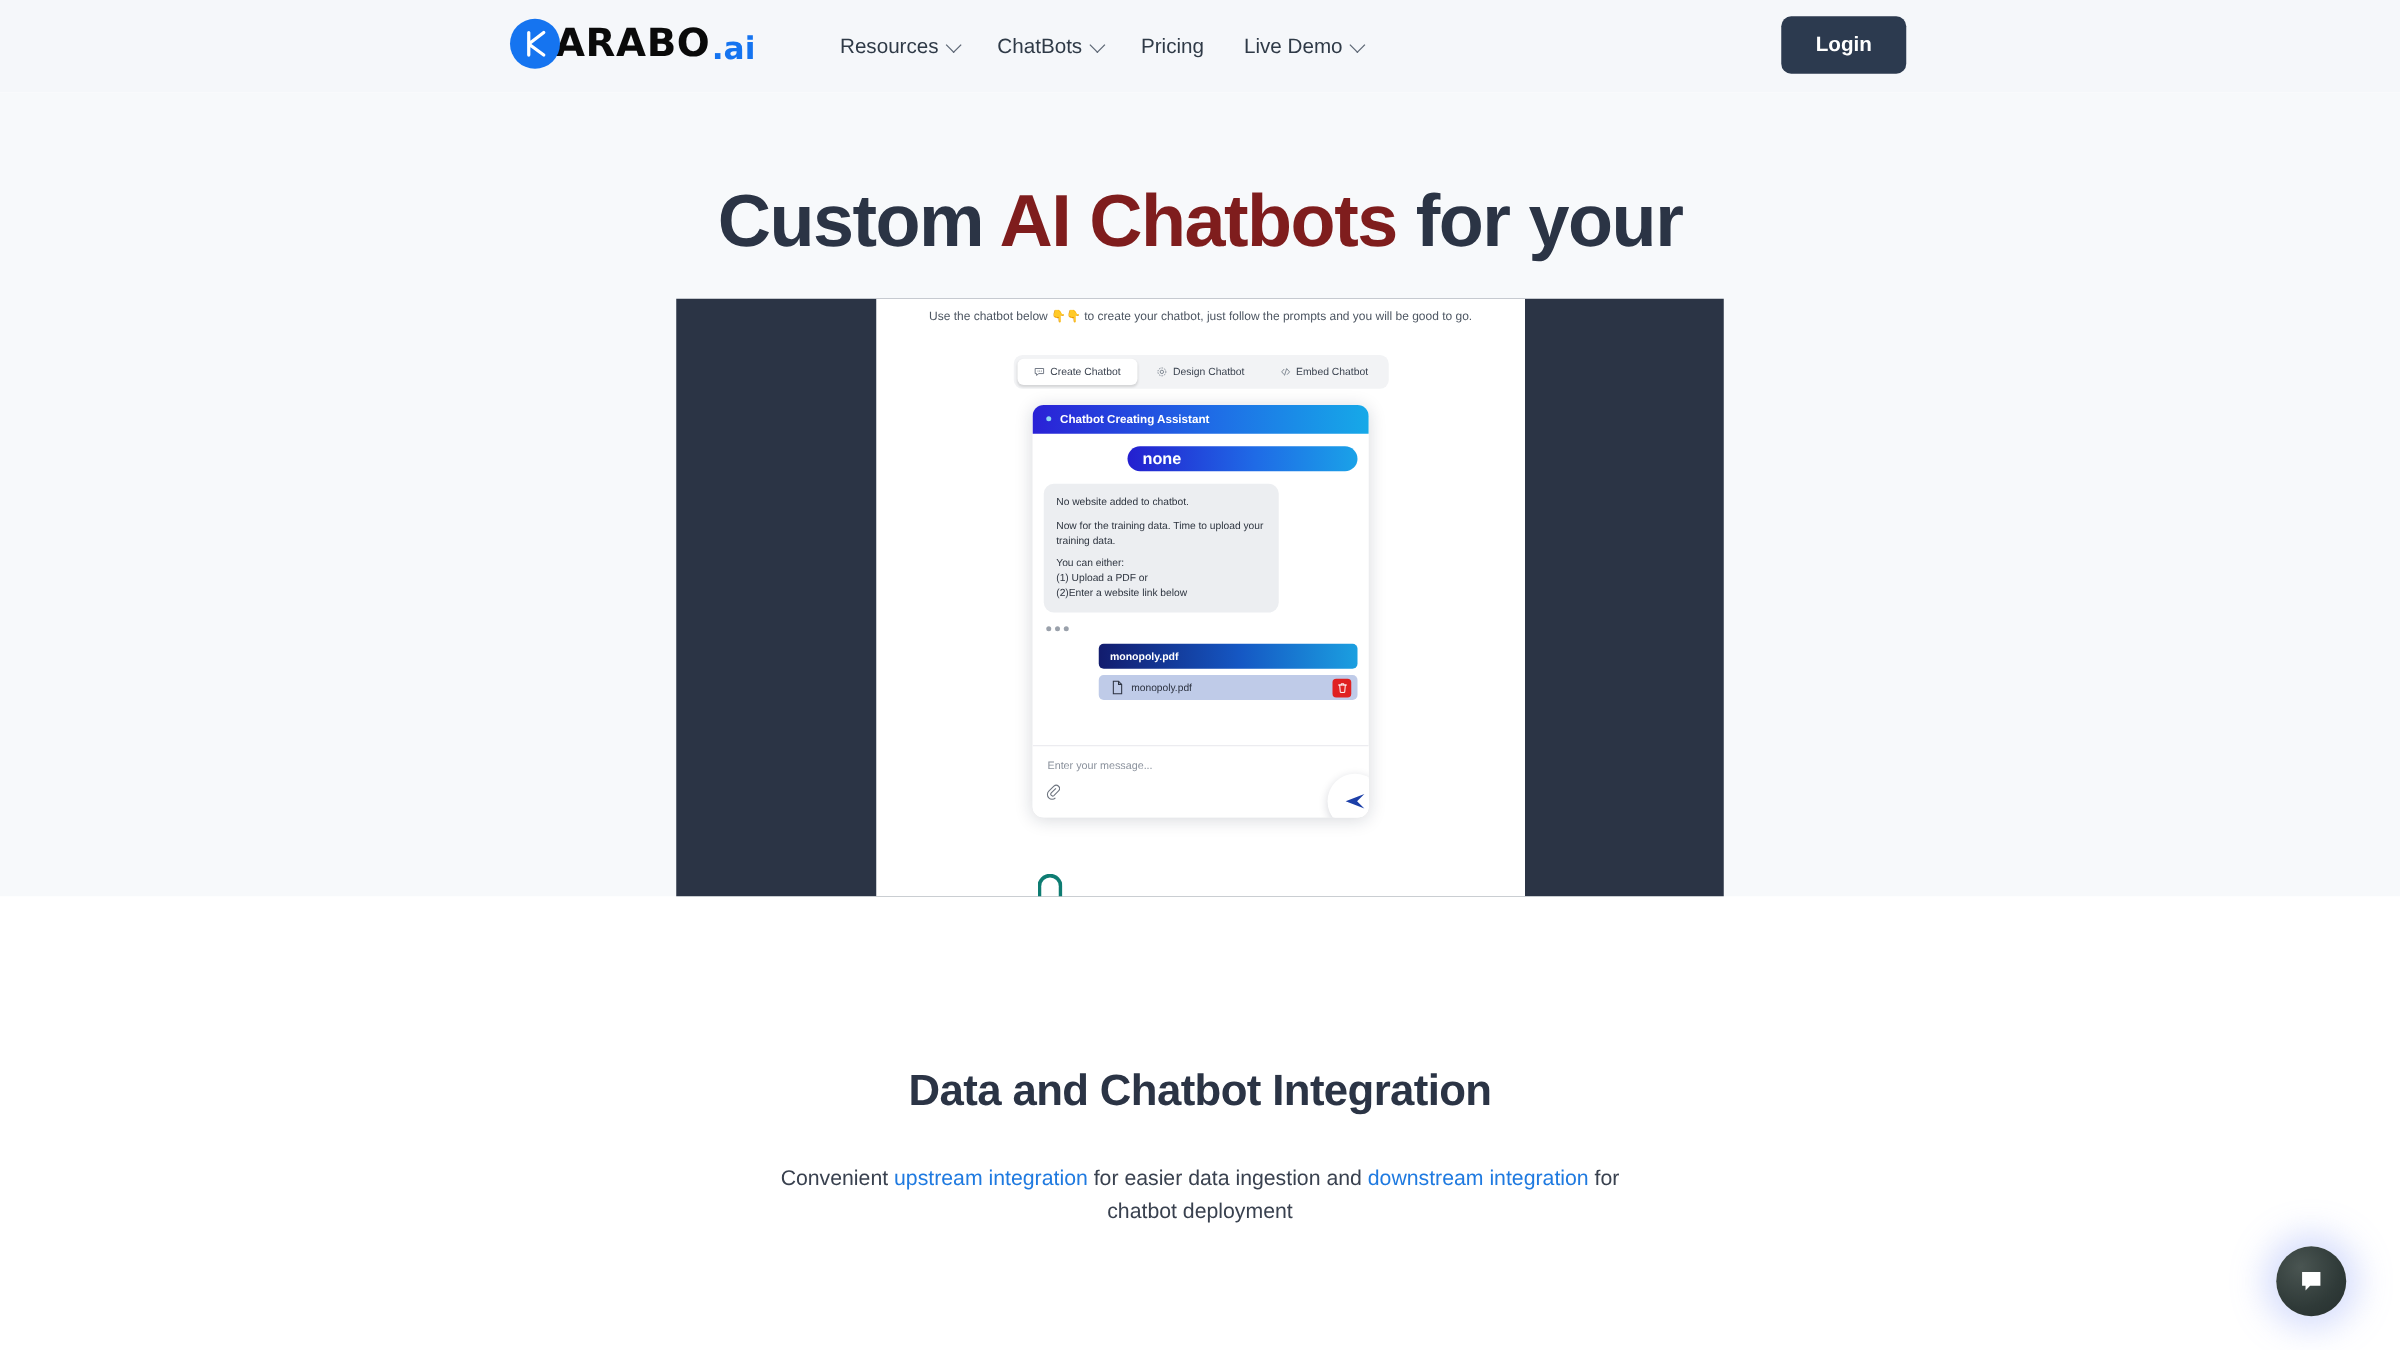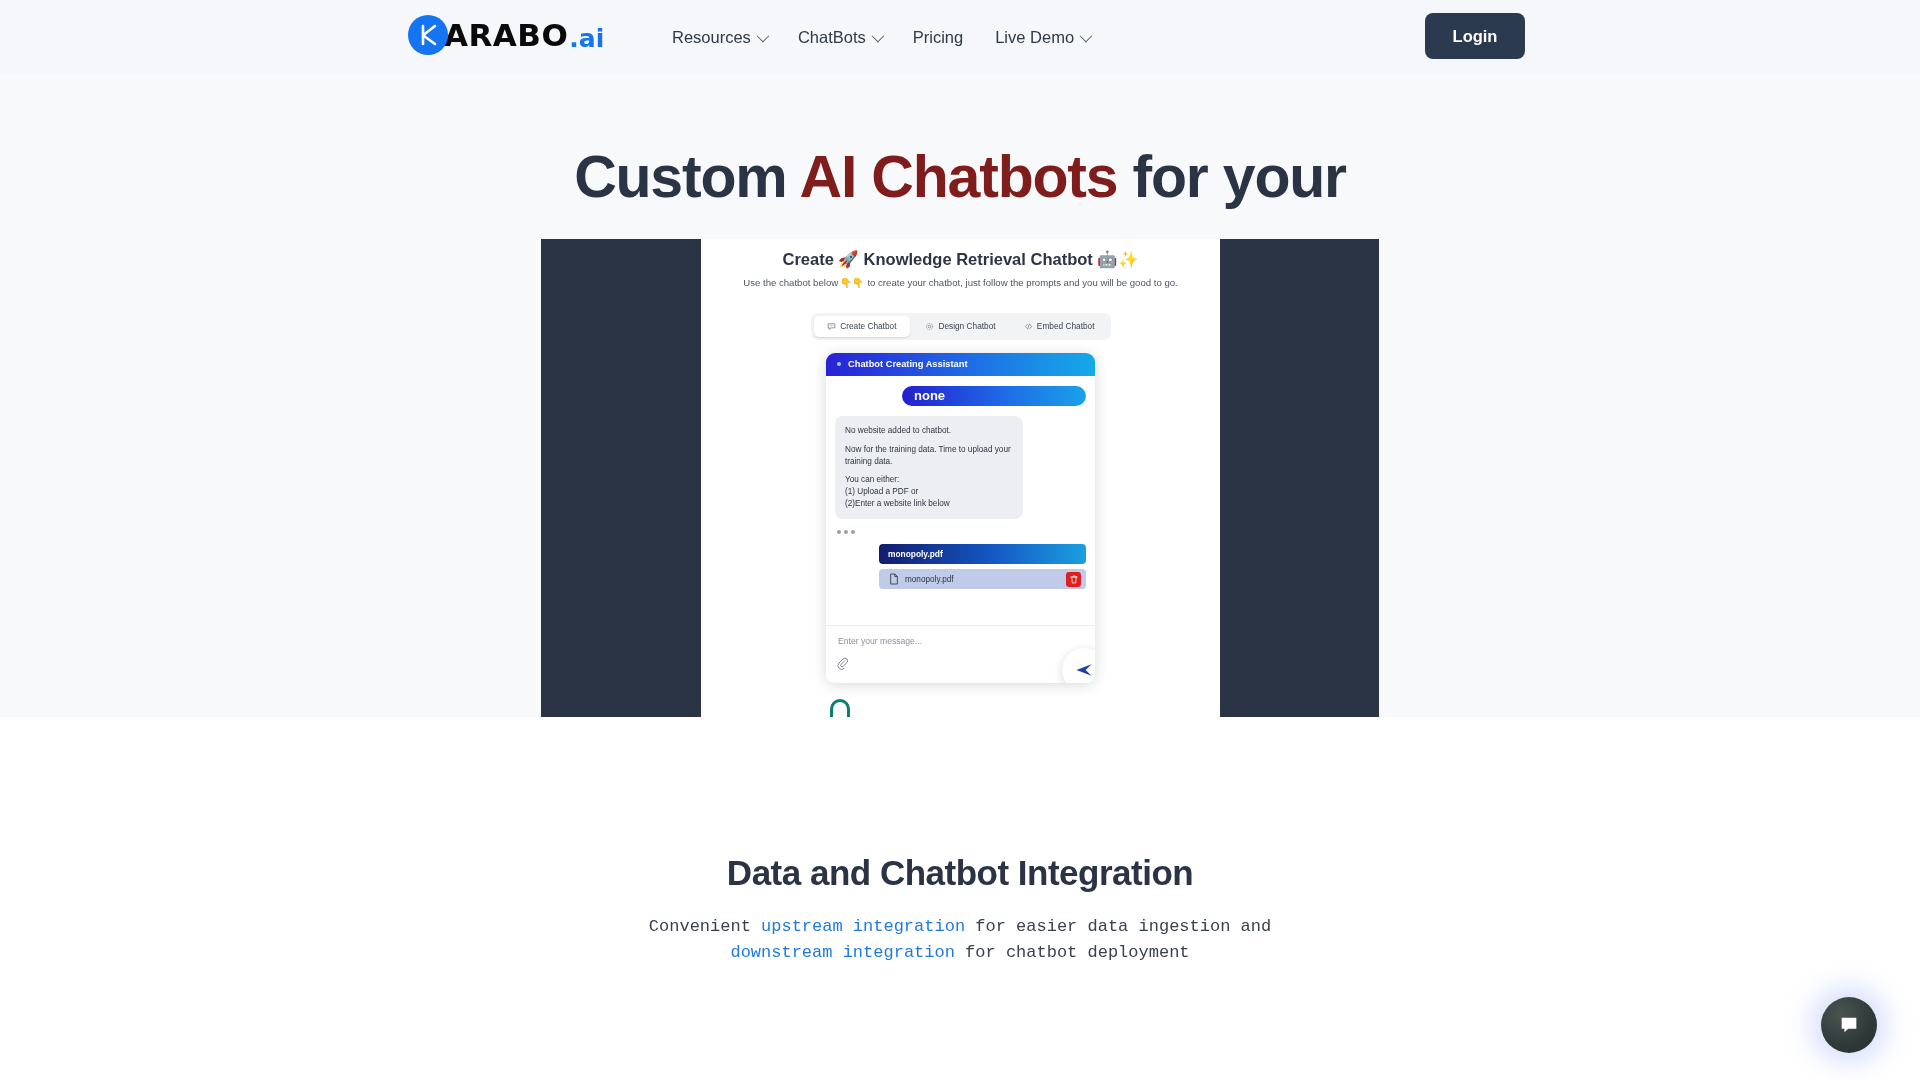--- a/index.html
+++ b/index.html
@@ -313,26 +313,25 @@
     background: #ffffff;
     text-align: center;
   }
   .s2-title {
     font-size: 35px;
     font-weight: 700;
     color: #2b3445;
     letter-spacing: -0.5px;
   }
   .s2-sub {
-    margin: 21px auto 0;
+    margin: 37px auto 0;
     width: 700px;
     font-size: 17px;
     line-height: 1.52;
     color: #39414f;
-    font-family: Liberation Mono, monospace;
   }
   .lnk { color: #1f7ae0; }
 
   
   .chat-widget {
     position: fixed;
     right: 43px; bottom: 27px;
     width: 56px; height: 56px;
     border-radius: 50%;
     background: radial-gradient(circle at 35% 30%, #4a5552 0%, #2f3a38 60%, #252e2d 100%);
@@ -379,21 +378,20 @@
 
 <div class="hero">
 
   <h1 class="hero-head">
     <span>Custom </span><span class="hl-blue">AI Chatbots</span><span> for your</span>
   </h1>
 
   <div class="demo-wrap">
     <div class="demo-inner">
 
-      <div class="demo-title">Create 🚀 Knowledge Retrieval Chatbot 🤖✨</div>
       <div class="demo-sub">Use the chatbot below 👇👇 to create your chatbot, just follow the prompts and you will be good to go.</div>
 
       <div class="demo-tabs">
         <div class="demo-tab active">
           <svg width="9" height="9" viewBox="0 0 16 16" aria-hidden="true">
             <path d="M2 3.2h12v7.2H7.2L4 13V10.4H2z" fill="none" stroke="#5b6472" stroke-width="1.2" stroke-linejoin="round"></path>
             <circle cx="6" cy="6.8" r=".75" fill="#5b6472"></circle>
               <circle cx="8.4" cy="6.8" r=".75" fill="#5b6472"></circle>
               <circle cx="10.8" cy="6.8" r=".75" fill="#5b6472"></circle>
           </svg>

